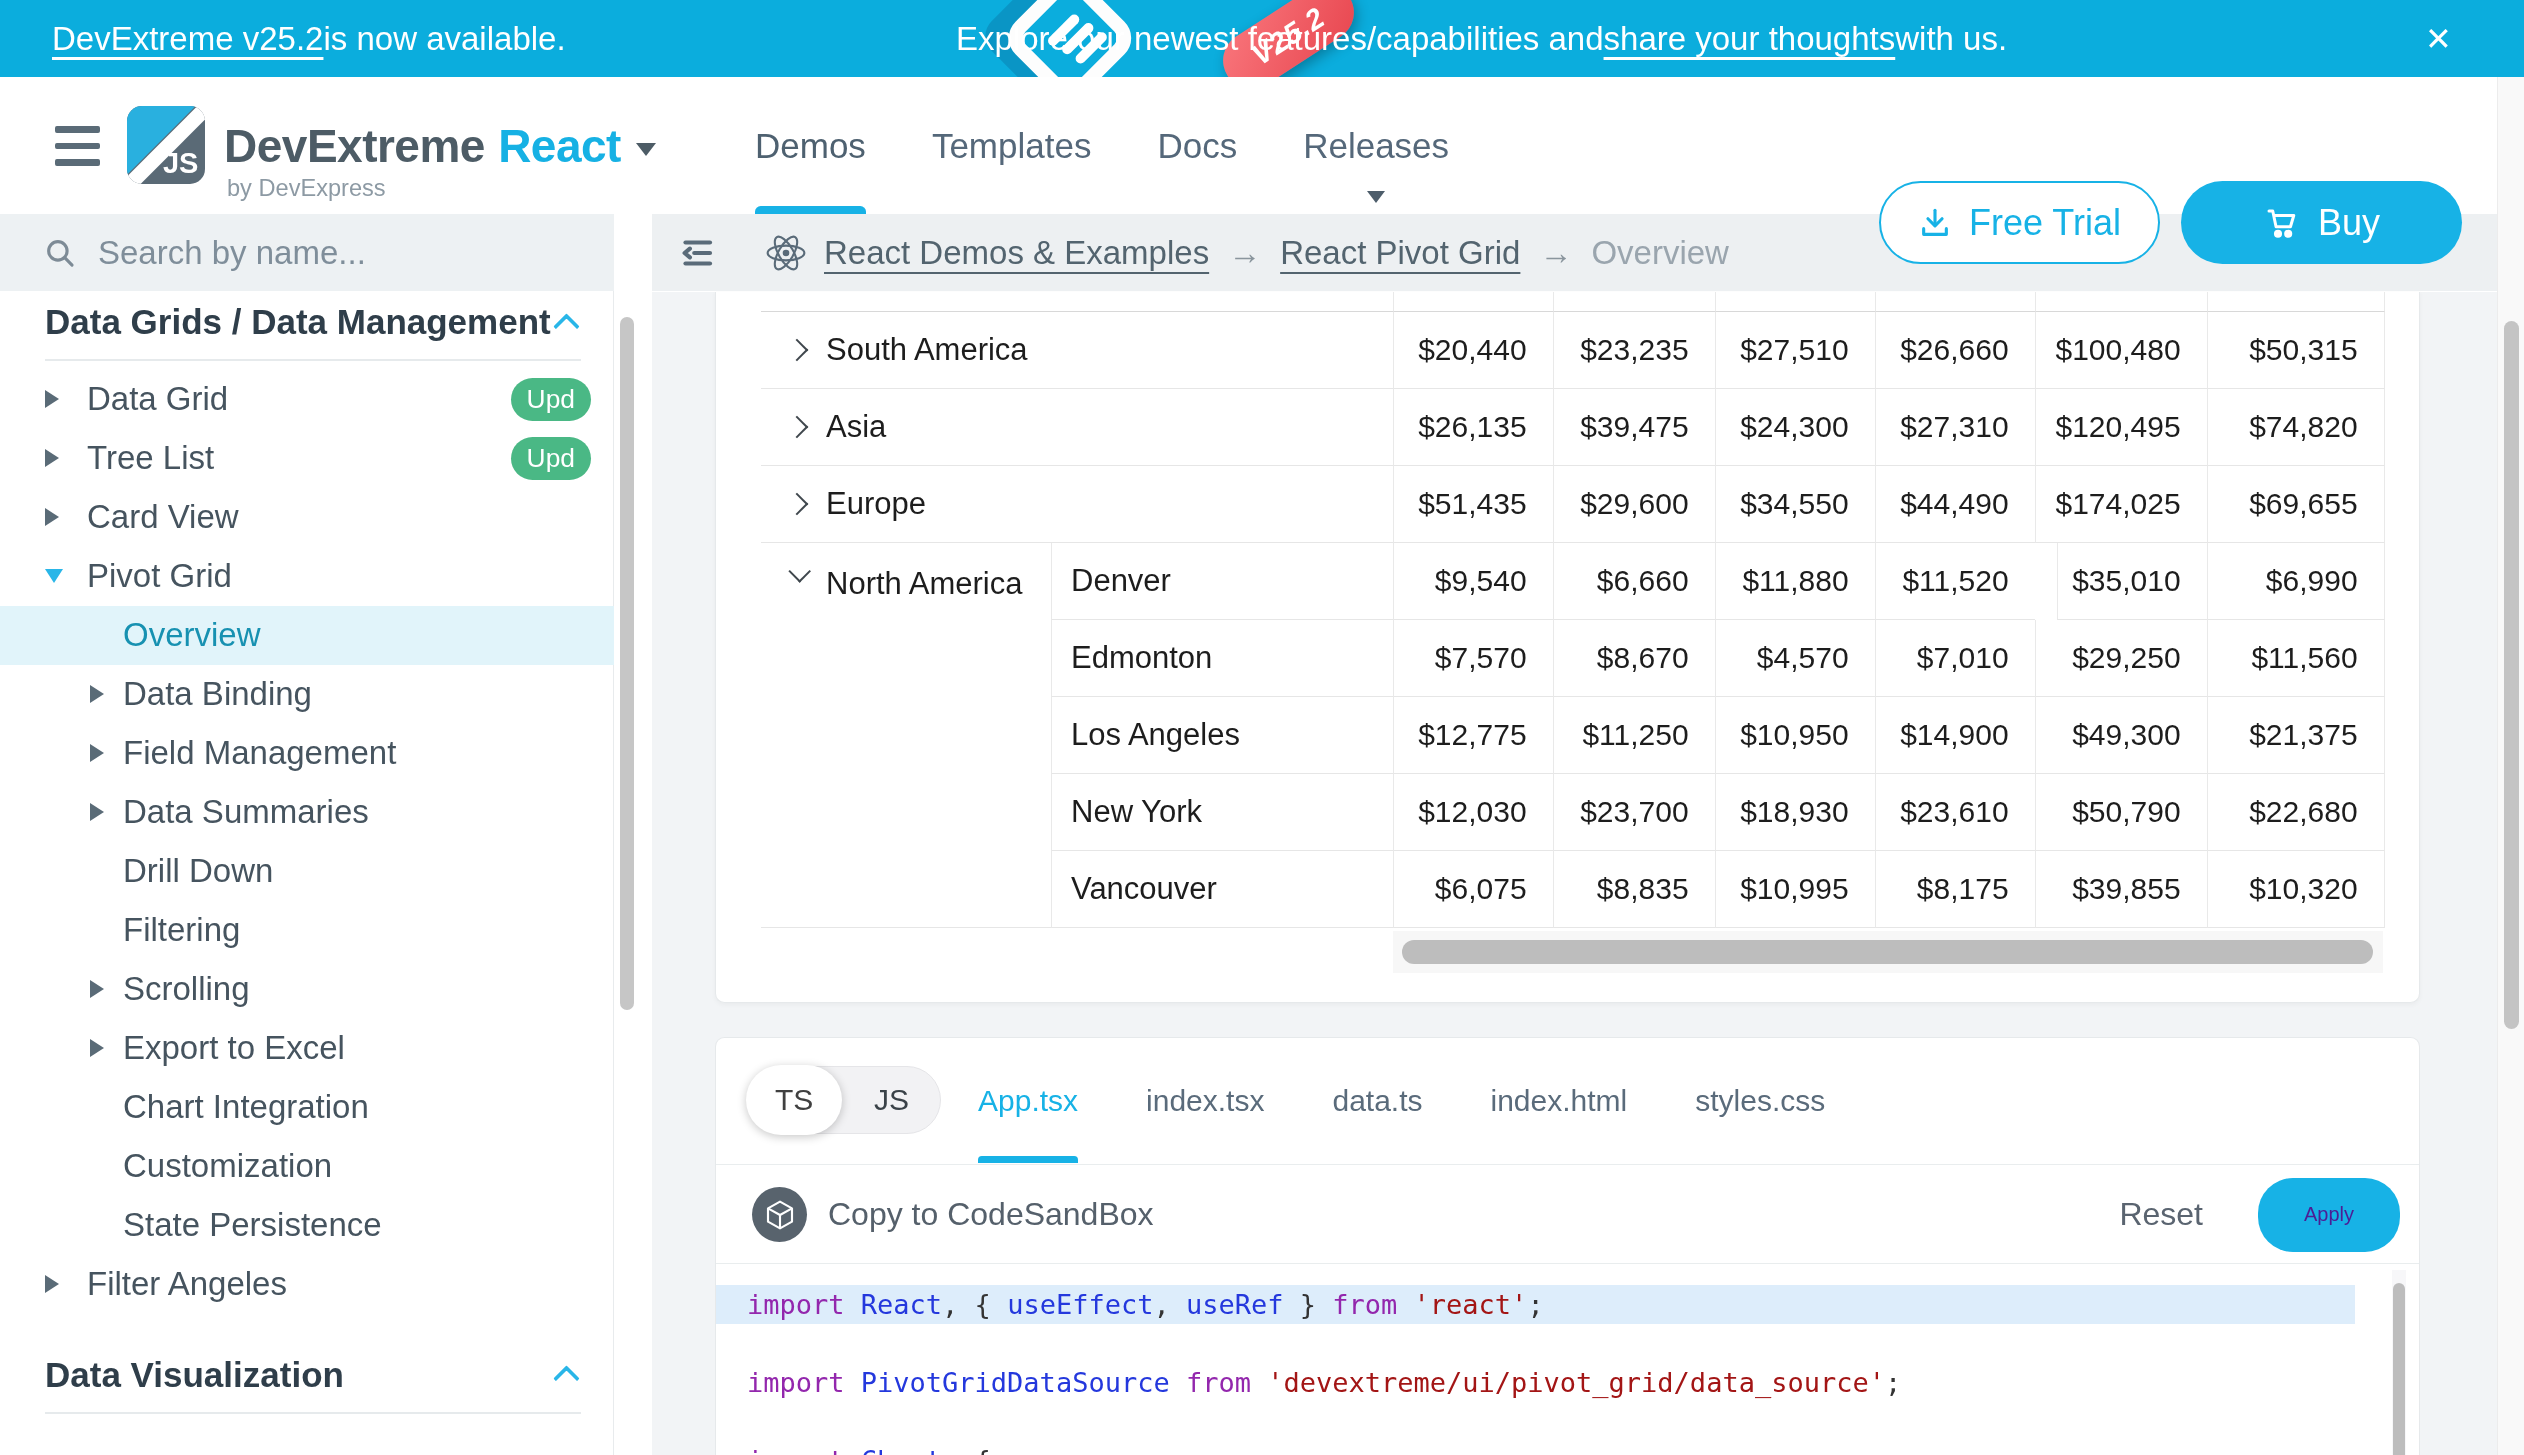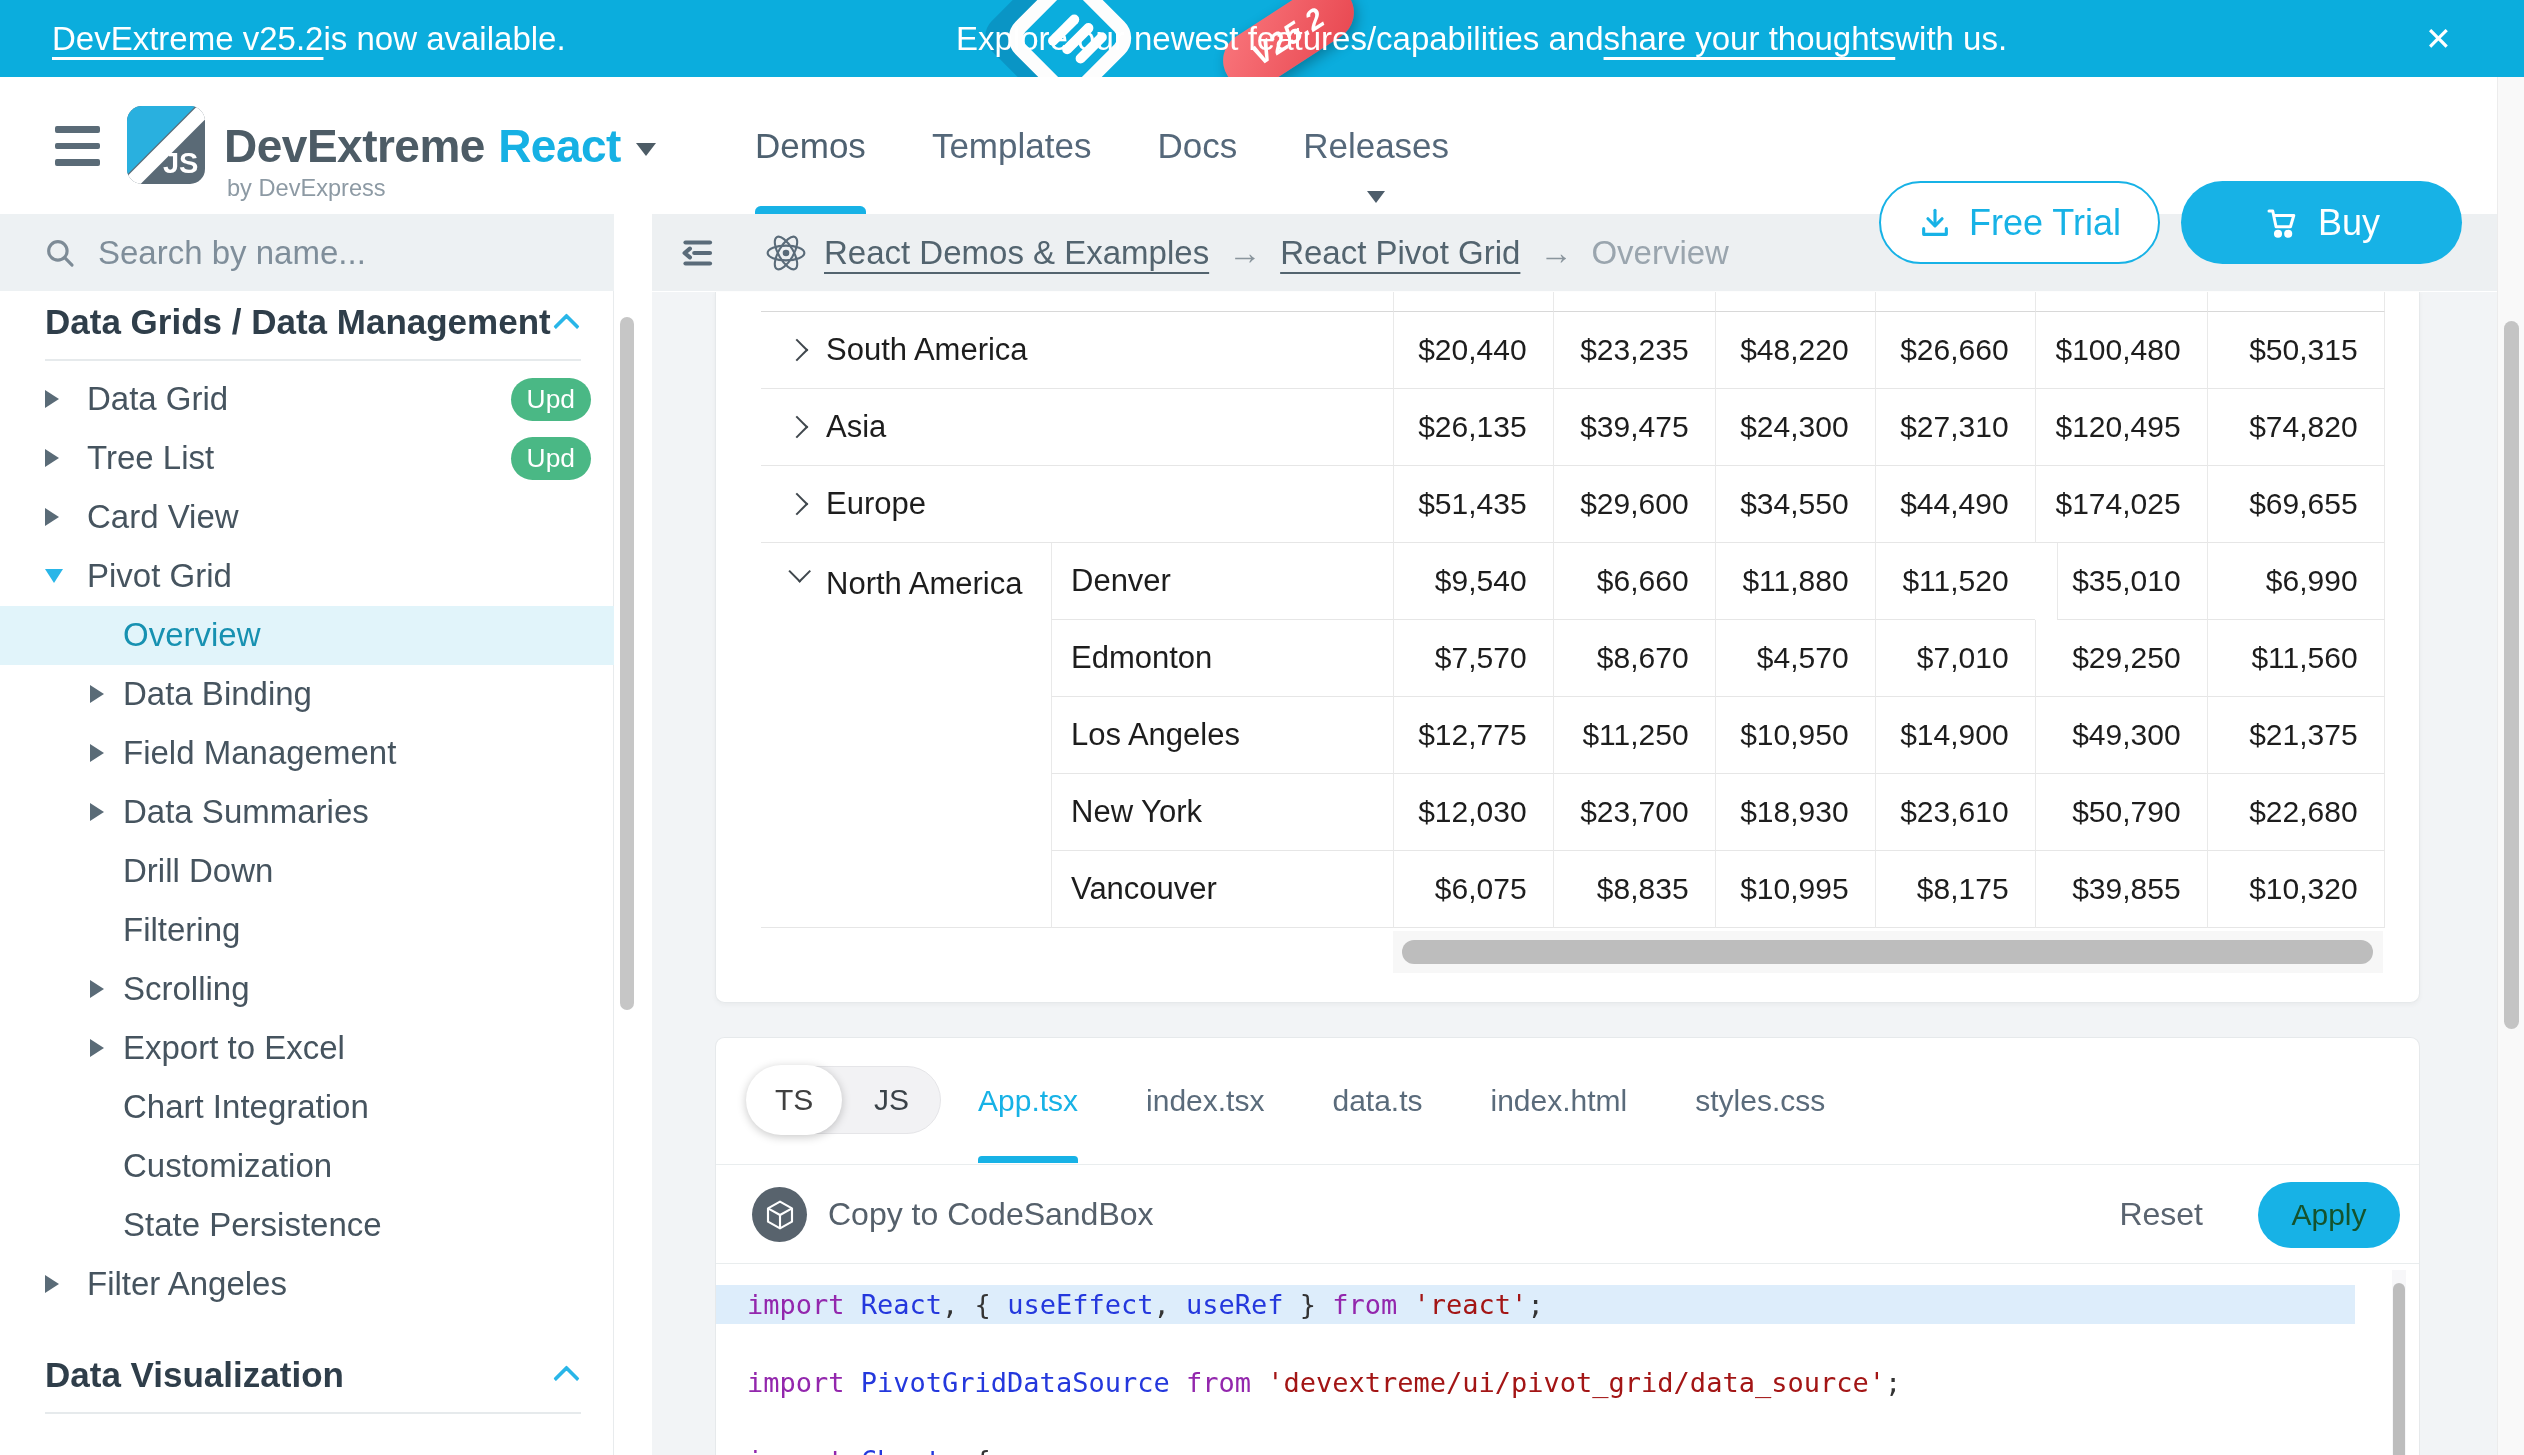--- a/index.html
+++ b/index.html
@@ -93,21 +93,21 @@
   .lang-alt { position:absolute; right:0; top:0; width:97px; height:66px; display:flex; align-items:center; justify-content:center; font-size:30px; color:#3a4248; }
   .file-tabs { position:absolute; left:262px; top:0; height:125px; display:flex; gap:68px; align-items:center; }
   .file-tab { font-size:30px; color:#5a6b7b; cursor:pointer; position:relative; height:100%; display:flex; align-items:center; }
   .file-tab.active { color:#17b2e6; }
   .tab-underline { position:absolute; left:0; right:0; bottom:0; height:6.6px; background:#17b2e6; border-radius:3.8px 3.8px 0 0; }
   .toolbar { position:absolute; left:0; top:128px; width:100%; height:98px; border-bottom:1.9px solid #e9edee; display:flex; align-items:center; }
   .cs-ic { margin-left:36px; width:55px; height:55px; border-radius:50%; background:#58636d; display:flex; align-items:center; justify-content:center; cursor:pointer; }
   .cs-label { margin-left:21px; font-size:32px; color:#55606b; cursor:pointer; }
   .tb-right { margin-left:auto; display:flex; align-items:center; gap:55px; padding-right:19px; }
   .reset-btn { font-size:32px; color:#5a6470; cursor:pointer; }
-  .apply-btn { width:142px; height:66px; border-radius:35px; background:#17b2e6; color:#14532d; font-size:30px; display:flex; align-items:center; justify-content:center; cursor:pointer; }
+  .apply-btn { width:142px; height:74px; border-radius:35px; background:#17b2e6; color:#4c1d95; font-size:20px; display:flex; align-items:center; justify-content:center; cursor:pointer; }
   .code-area { position:absolute; left:0; top:229px; width:100%; bottom:0; padding-top:18px; font-family:"DejaVu Sans Mono","Liberation Mono",monospace; font-size:27px; }
   .code-line { height:39px; line-height:39px; padding-left:31px; margin-right:64px; white-space:pre; }
   .code-line.hl { background:#ddedfb; }
   .tok-kw { color:#9327ad; } .tok-id { color:#2438dd; } .tok-str { color:#a31515; } .tok-pl { color:#333; }
   .code-vscroll { position:absolute; right:13.2px; top:232px; width:14px; bottom:0; background:#f7f7f9; }
   .code-vthumb { position:absolute; left:0.9px; top:13.2px; width:12.3px; height:189px; background:#bdbdbd; border-radius:6.6px 6.6px 0 0; cursor:pointer; }
 
   
   .page-scroll { position:absolute; left:2497px; top:77px; width:27px; height:1379px; background:#f9f9f9; border-left:1.9px solid #ececec; z-index:25; }
   .page-thumb { position:absolute; left:5.7px; top:244px; width:15px; height:708px; background:#c4c4c4; border-radius:7.6px; cursor:pointer; }
@@ -330,21 +330,21 @@
           <div class="pt-cell pt-topdata" style="grid-area: 1 / 5;"></div>
           <div class="pt-cell pt-topdata" style="grid-area: 1 / 6;"></div>
           <div class="pt-cell pt-topdata" style="grid-area: 1 / 7;"></div>
           <div class="pt-cell pt-topdata pt-last" style="grid-area: 1 / 8;"></div>
           <div class="pt-cell pt-label" style="grid-area: 2 / 1 / auto / span 2;">
             <span class="chev right"></span>
             <span>South America</span>
           </div>
           <div class="pt-cell pt-data" style="grid-area: 2 / 3;">$20,440</div>
           <div class="pt-cell pt-data" style="grid-area: 2 / 4;">$23,235</div>
-          <div class="pt-cell pt-data" style="grid-area: 2 / 5;">$48,220</div>
+          <div class="pt-cell pt-data" style="grid-area: 2 / 5;">$27,510</div>
           <div class="pt-cell pt-data" style="grid-area: 2 / 6;">$26,660</div>
           <div class="pt-cell pt-data" style="grid-area: 2 / 7;">$100,480</div>
           <div class="pt-cell pt-data pt-last" style="grid-area: 2 / 8;">$50,315</div>
           <div class="pt-cell pt-label" style="grid-area: 3 / 1 / auto / span 2;">
             <span class="chev right"></span>
             <span>Asia</span>
           </div>
           <div class="pt-cell pt-data" style="grid-area: 3 / 3;">$26,135</div>
           <div class="pt-cell pt-data" style="grid-area: 3 / 4;">$39,475</div>
           <div class="pt-cell pt-data" style="grid-area: 3 / 5;">$24,300</div>

